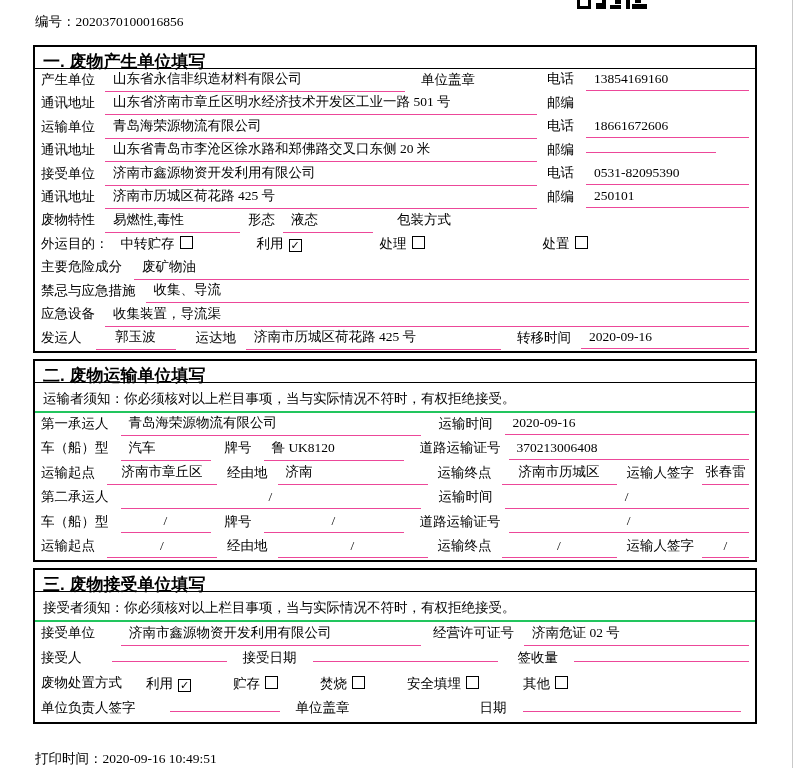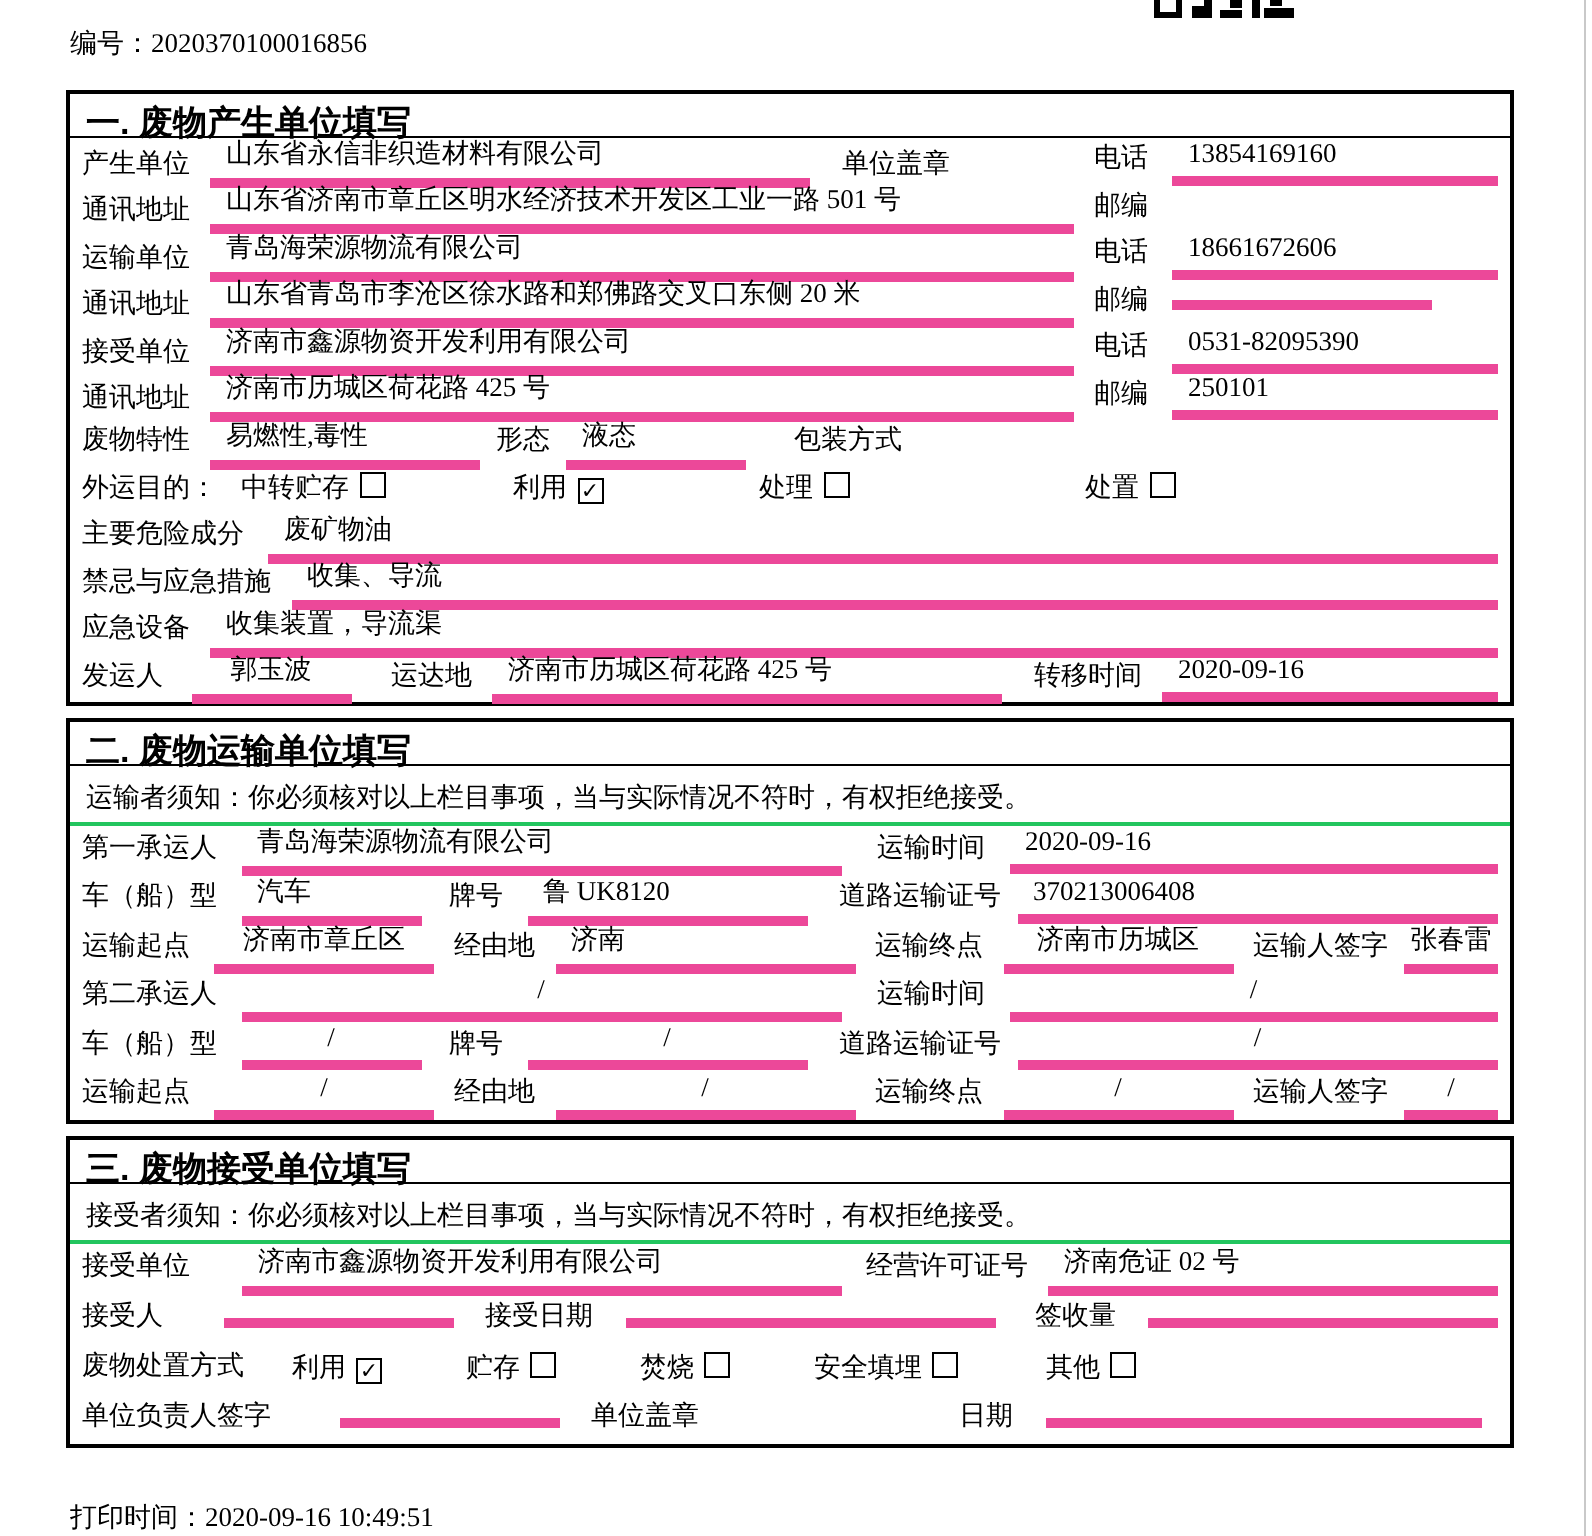--- a/index.html
+++ b/index.html
@@ -15,21 +15,21 @@
   .form{position:absolute;left:33px;top:45px;width:724px}
   .box{border:2px solid #000;margin-bottom:6px;background:#fff}
   .sec-head{font-family:"Liberation Sans","DejaVu Sans",sans-serif;font-weight:bold;
     font-size:17px;height:22px;padding:3px 8px 0;border-bottom:1px solid #000;white-space:nowrap}
   .notice{height:30px;padding:7px 8px 0;border-bottom:2px solid #22c55e;white-space:nowrap}
   .row{display:flex;align-items:center;padding:0 6px}
   .s1 .row{height:23.5px}
   .s2 .row{height:24.5px}
   .s3 .row{height:25px}
   .lbl{white-space:nowrap;padding-bottom:3px}
-  .fill{border-bottom:5px solid #ec4899;white-space:nowrap;padding:0 4px 3px 8px;overflow:hidden}
+  .fill{border-bottom:1px solid #ec4899;white-space:nowrap;padding:0 4px 3px 8px;overflow:hidden}
   .grow{flex:1}
   .c{text-align:center;padding-left:2px;padding-right:2px}
   .lseg{width:506px;display:flex;align-items:flex-end}
   .lseg .grow{margin-right:10px}
   .opt{white-space:nowrap;padding-bottom:2px}
   .cb{display:inline-block;width:13px;height:13px;border:1px solid #000;line-height:12px;
     text-align:center;font-size:11px;margin-left:5px;vertical-align:-1px;
     font-family:"DejaVu Sans",sans-serif}
   .ftr{position:absolute;left:35px;top:750px;white-space:nowrap}
   .ml8{margin-left:8px}.ml10{margin-left:10px}.ml12{margin-left:12px}.ml14{margin-left:14px}

